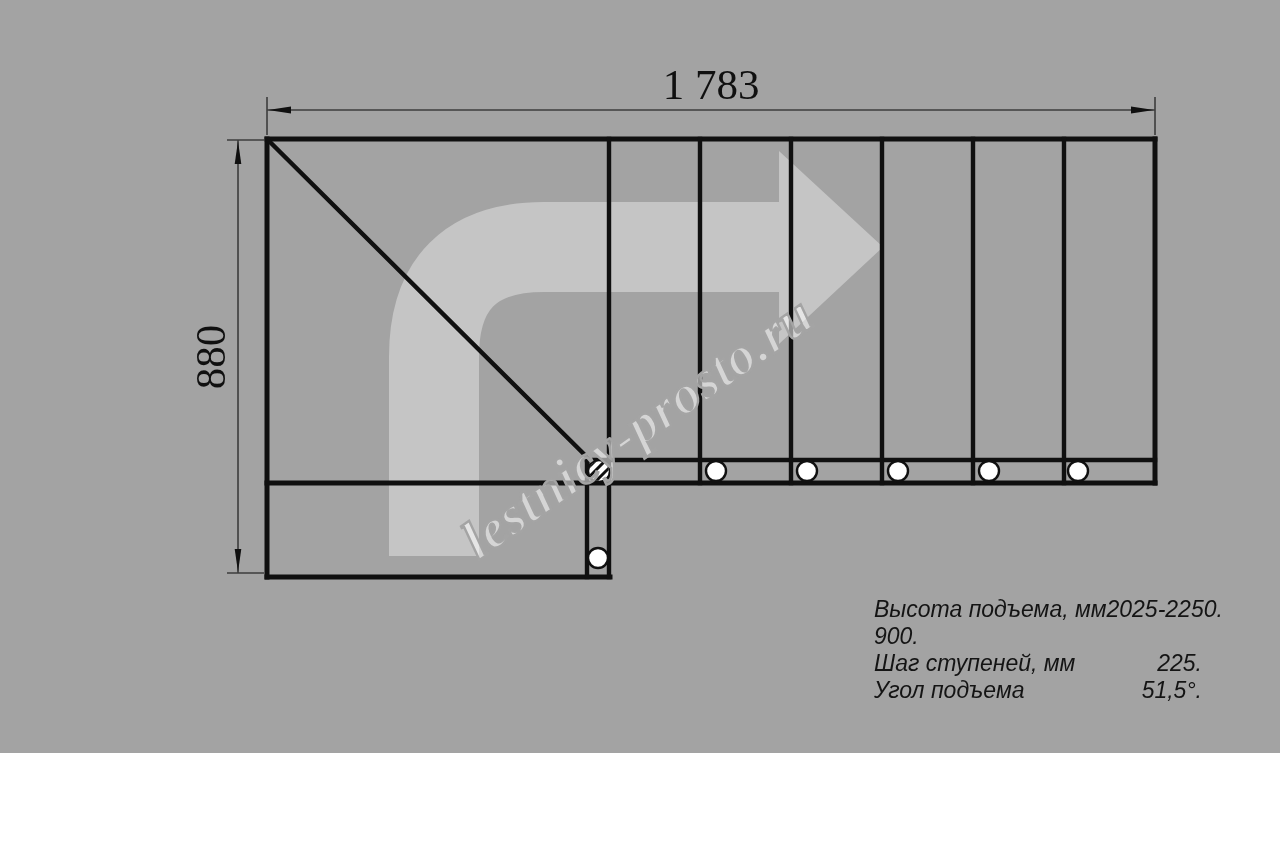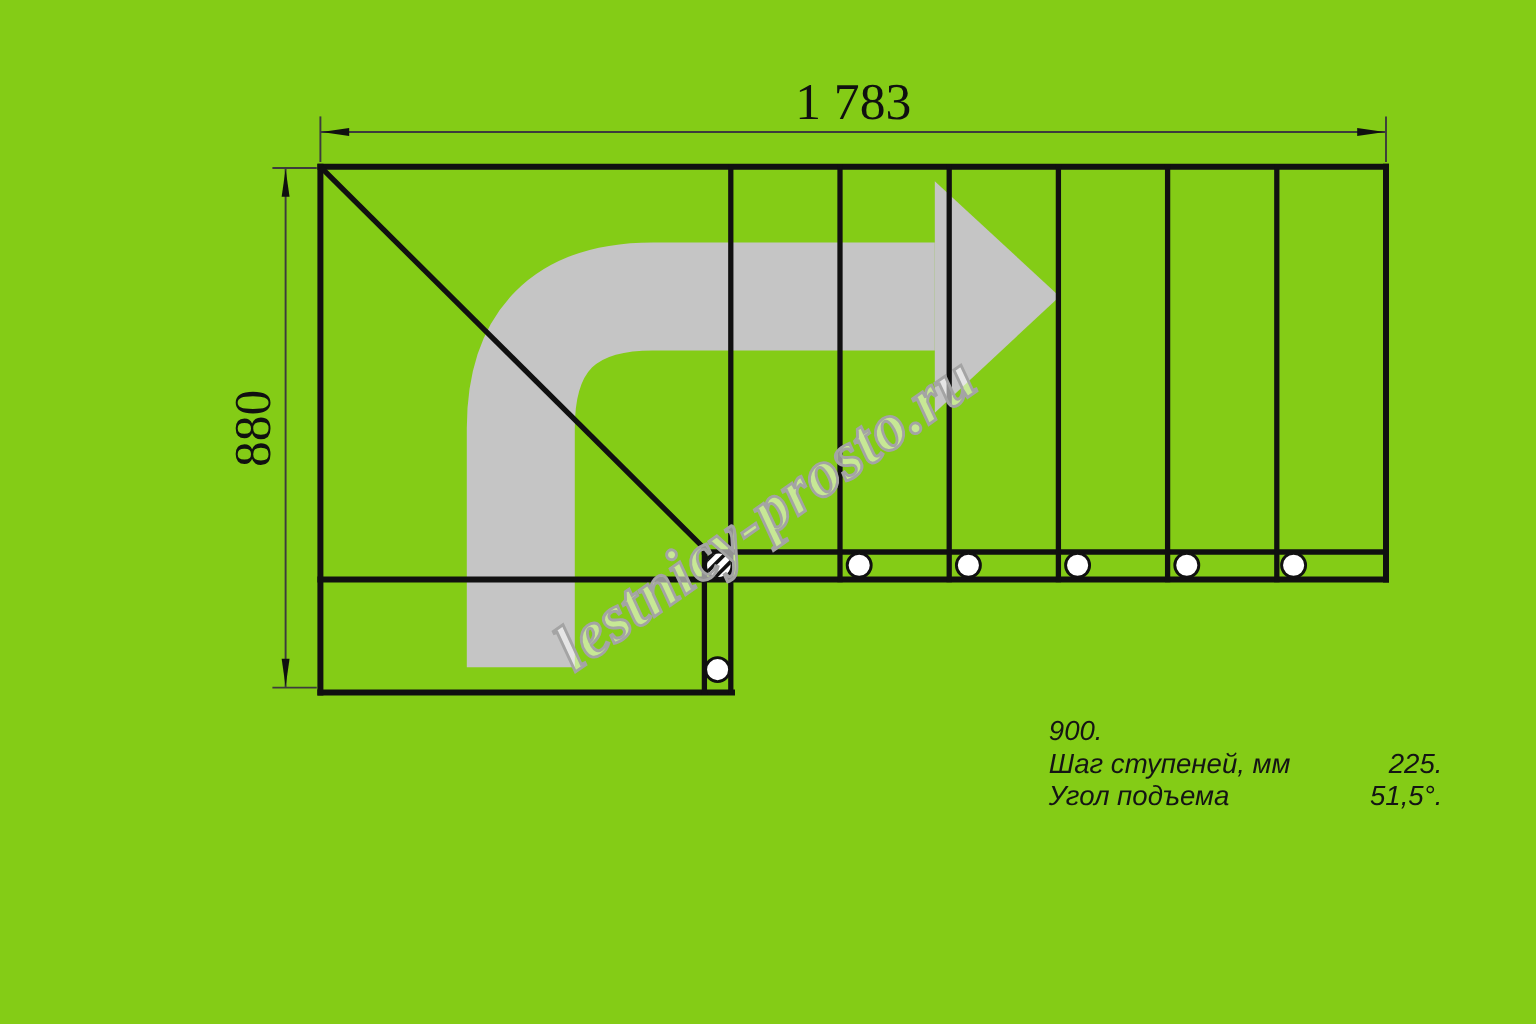--- a/index.html
+++ b/index.html
@@ -1,19 +1,19 @@
 <!DOCTYPE html>
 <html><head>
 <meta charset="utf-8">
 <style>
   html,body{margin:0;padding:0;background:#ffffff;}
   .canvas{
     position:relative;
-    width:1280px;height:853px;
-    background:#84cc16;
+    width:1280px;height:753px;
+    background:#a3a3a3;
     overflow:hidden;
     font-family:"Liberation Sans",sans-serif;
   }
   .drawing-svg{position:absolute;left:0;top:0;}
 
   
   .ln-thick{stroke:#101010;stroke-width:5;fill:none;stroke-linecap:square;}
   .ln-med{stroke:#101010;stroke-width:4.4;fill:none;stroke-linecap:square;}
   .ln-dim{stroke:#3c3c3c;stroke-width:1.6;fill:none;}
   .dim-arrow{fill:#101010;stroke:none;}
@@ -115,20 +115,24 @@
       <polygon class="dim-arrow" points="238,141 234.7,164 241.3,164"></polygon>
       <polygon class="dim-arrow" points="238,572 234.7,549 241.3,549"></polygon>
       <text class="dim-text" text-anchor="middle" transform="translate(225,357) rotate(-90)">880</text>
     </g>
 
     <text class="wm-text" text-anchor="middle" transform="translate(648,442) rotate(-35)">lestnicy-prosto.ru</text>
   </svg>
 
   <div class="specs">
     <div class="spec-row">
+      <span class="spec-label">Высота подъема, мм</span>
+      <span class="spec-value">2025-2250.</span>
+    </div>
+    <div class="spec-row">
       <span class="spec-value">900.</span>
     </div>
     <div class="spec-row">
       <span class="spec-label">Шаг ступеней, мм</span>
       <span class="spec-value">225.</span>
     </div>
     <div class="spec-row">
       <span class="spec-label">Угол подъема</span>
       <span class="spec-value">51,5°.</span>
     </div>

